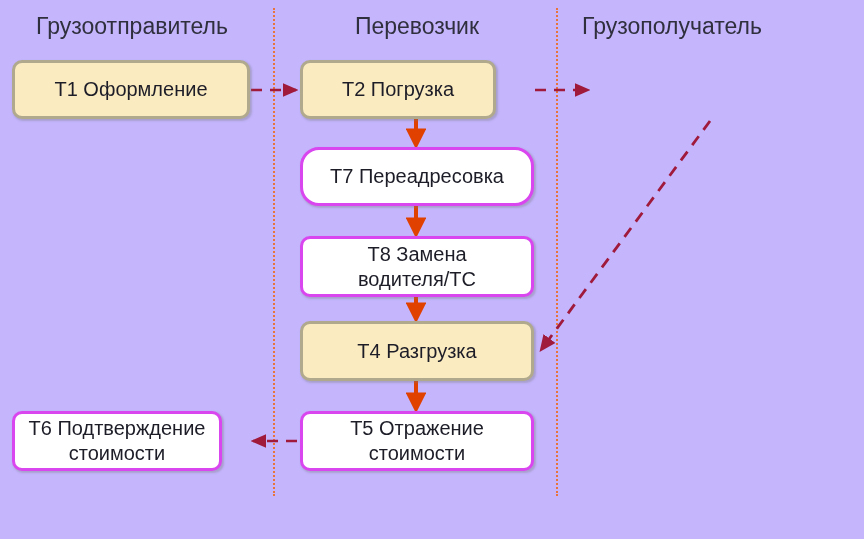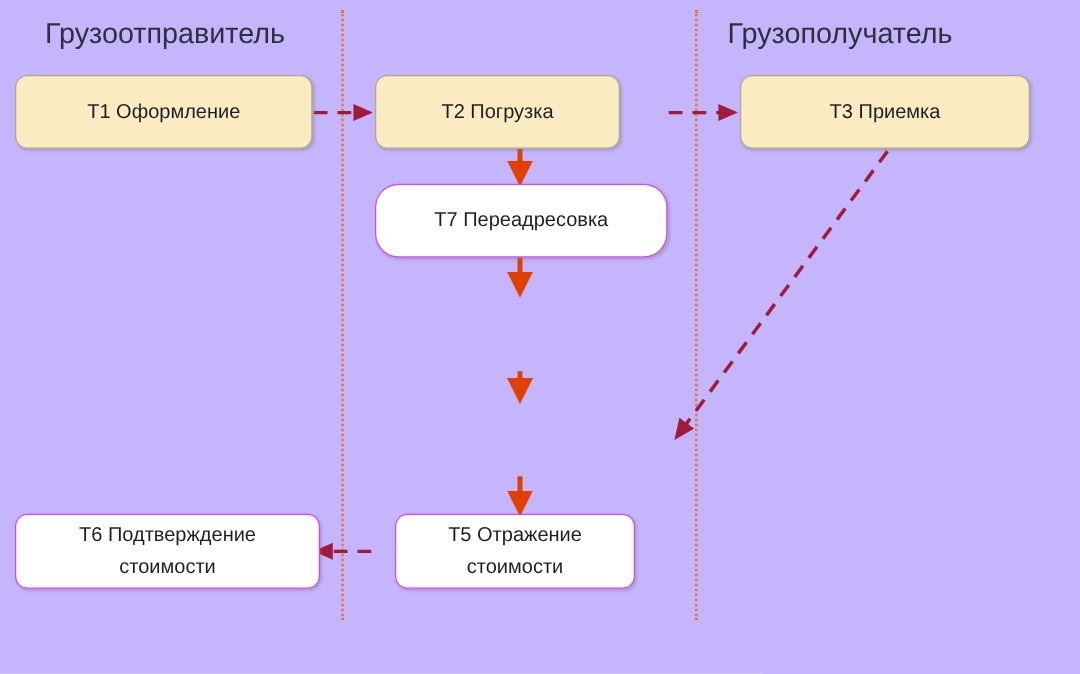--- a/index.html
+++ b/index.html
@@ -31,29 +31,29 @@
   .lane-divider {
     position: absolute;
     top: 8px;
     height: 488px;
     width: 0px;
     border-left: 2px dotted #e8743b;
   }
   .node {
     position: absolute;
     box-sizing: border-box;
-    border: 1px solid #d946ef;
+    border: 3px solid #d946ef;
     border-radius: 10px;
     background: #ffffff;
     display: flex;
     align-items: center;
     justify-content: center;
     text-align: center;
     color: #1d1d28;
-    font-size: 16px;
+    font-size: 20px;
     line-height: 25px;
     padding: 2px 10px;
     box-shadow: 1.5px 1.5px 2px rgba(120,120,120,0.35);
   }
   .node.highlight {
     background: #fbebc0;
     border-color: #b0a98e;
   }
   .node .node-label {
     display: block;
@@ -67,20 +67,21 @@
     height: 539px;
     pointer-events: none;
   }
 </style>
 </head>
 <body>
 
 <div id="diagram">
 
   <div class="lane-title" style="left:12px; top:12px; width:240px;">Грузоотправитель</div>
+  <div class="lane-title" style="left:300px; top:12px; width:234px;">Перевозчик</div>
   <div class="lane-title" style="left:546px; top:12px; width:252px;">Грузополучатель</div>
 
   <div class="lane-divider" style="left:273px;"></div>
   <div class="lane-divider" style="left:556px;"></div>
 
   <svg class="edges" viewBox="0 0 864 539">
     <defs>
       <marker id="arrow-dark" viewBox="0 0 10 10" refX="8.5" refY="5" markerWidth="6" markerHeight="6" orient="auto-start-reverse">
         <path d="M 0 0.6 L 10 5 L 0 9.4 z" fill="#a01a3c"></path>
       </marker>
@@ -126,33 +127,37 @@
   </svg>
 
   <div class="node highlight" style="left:12px; top:60px; width:238px; height:59px;">
     <span class="node-label">T1 Оформление</span>
   </div>
 
   <div class="node highlight" style="left:300px; top:60px; width:196px; height:59px;">
     <span class="node-label">T2 Погрузка</span>
   </div>
 
-  <div class="node highlight" style="left:592px; top:60px; width:232px; height:59px;">
-    <span class="node-label">T3 Приемка</span>
-  </div>
 
   <div class="node" style="left:300px; top:147px; width:234px; height:59px;border-radius:19px;">
     <span class="node-label">T7 Переадресовка</span>
   </div>
 
+  <div class="node" style="left:300px; top:236px; width:234px; height:61px;">
+    <span class="node-label">T8 Замена
+водителя/ТС</span>
+  </div>
 
+  <div class="node highlight" style="left:300px; top:321px; width:234px; height:60px;">
+    <span class="node-label">T4 Разгрузка</span>
+  </div>
 
-  <div class="node" style="left:300px; top:411px; width:192px; height:60px;margin-left:16px;">
+  <div class="node" style="left:300px; top:411px; width:234px; height:60px;">
     <span class="node-label">T5 Отражение
 стоимости</span>
   </div>
 
-  <div class="node" style="left:12px; top:411px; width:244px; height:60px;">
+  <div class="node" style="left:12px; top:411px; width:210px; height:60px;">
     <span class="node-label">T6 Подтверждение
 стоимости</span>
   </div>
 
 </div>
 
 </body></html>

